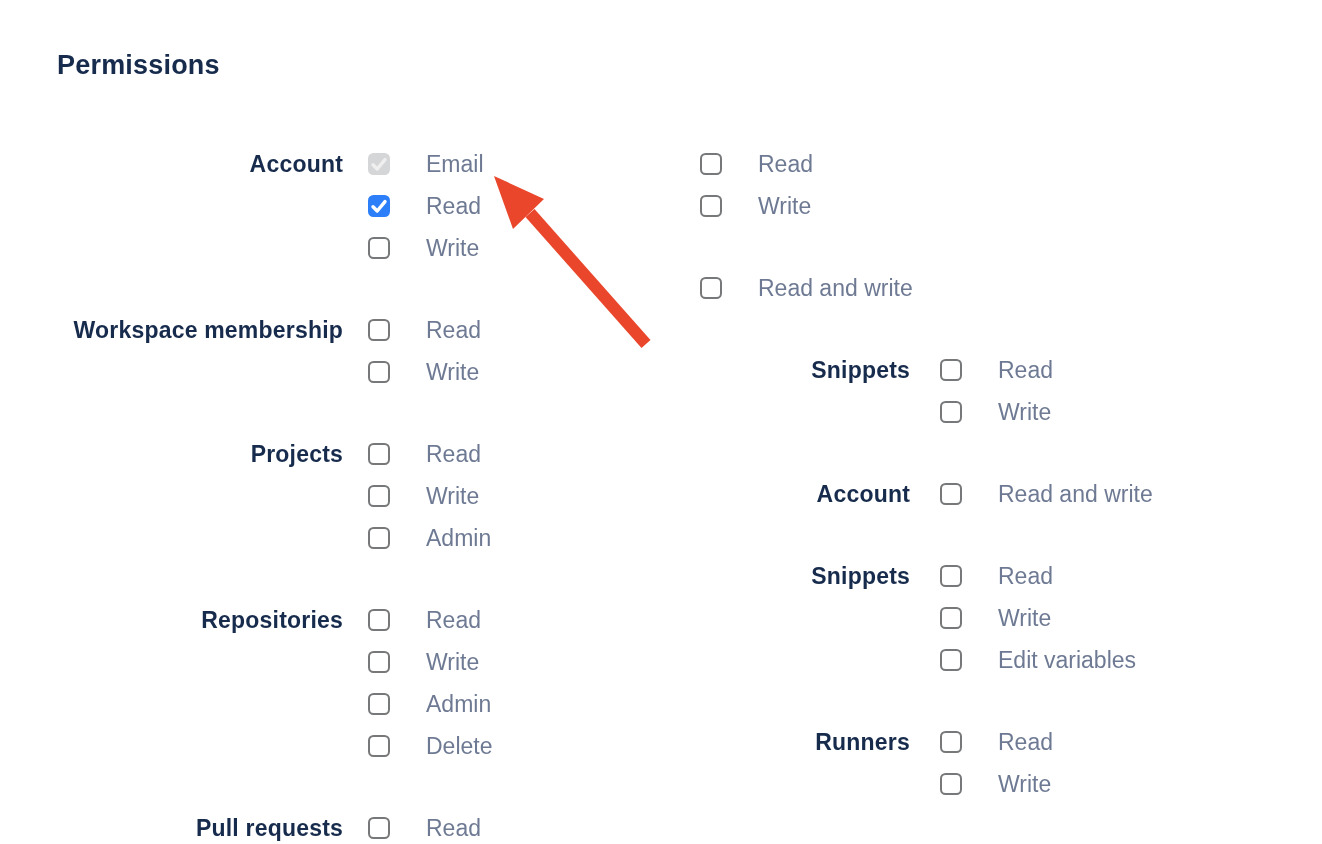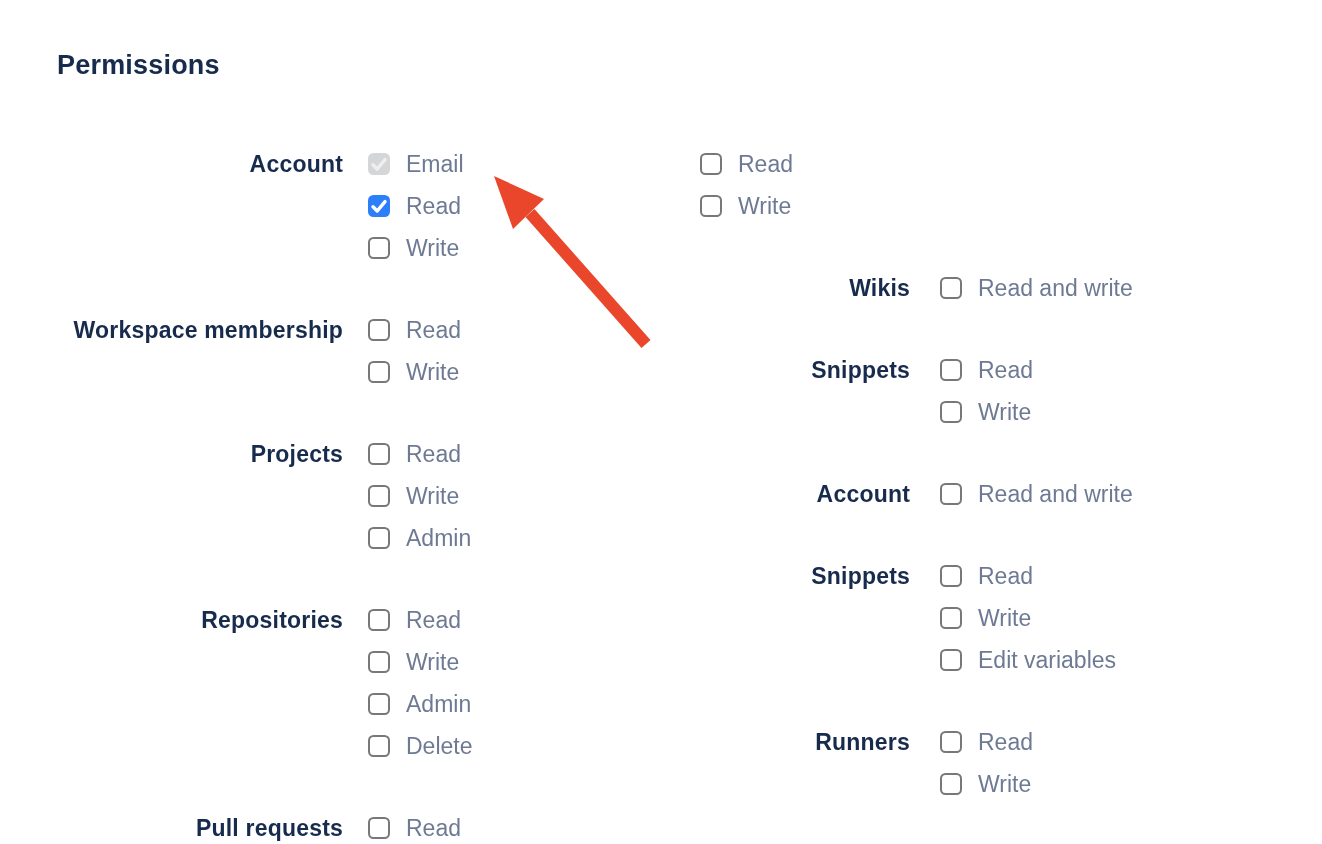--- a/index.html
+++ b/index.html
@@ -29,21 +29,21 @@
   .col-right{left:670px;}
   .perm-group{display:flex;align-items:flex-start;margin-bottom:33px;margin-top:40px;}
   .glabel{
     text-align:right;font-weight:bold;font-size:23px;line-height:32px;
     color:var(--navy);margin-top:-5px;flex:none;letter-spacing:0.2px;
   }
   .col-left .glabel{width:290px;}
   .col-right .glabel{width:240px;}
   .col-left .opts{margin-left:25px;}
   .col-right .opts{margin-left:30px;}
-  .option-row{display:flex;align-items:center;height:22px;margin-bottom:20px;cursor:pointer;}
+  .option-row{display:flex;align-items:center;height:22px;margin-bottom:20px;cursor:pointer;gap:20px;}
   .cb{
     width:22px;height:22px;border-radius:5.5px;flex:none;box-sizing:border-box;
     position:relative;
   }
   .cb.unchecked{border:2px solid var(--cb-border);background:#ffffff;}
   .cb.checked{background:var(--cb-blue);}
   .cb.checked.disabled{background:var(--cb-dis-bg);}
   .cb svg{display:block;width:22px;height:22px;}
   .cb .check-path{stroke:var(--cb-check);}
   .cb.disabled .check-path{stroke:var(--cb-dis-check);}
@@ -158,21 +158,20 @@
             <span class="cb unchecked"></span>
             <span class="olabel">Read</span>
           </label>
           <label class="option-row">
             <span class="cb unchecked"></span>
             <span class="olabel">Write</span>
           </label>
         </div>
       </div>
       <div class="perm-group">
-        <div class="glabel">Wikis</div>
         <div class="opts">
           <label class="option-row">
             <span class="cb unchecked"></span>
             <span class="olabel">Read and write</span>
           </label>
         </div>
       </div>
       <div class="perm-group">
         <div class="glabel">Snippets</div>
         <div class="opts">

